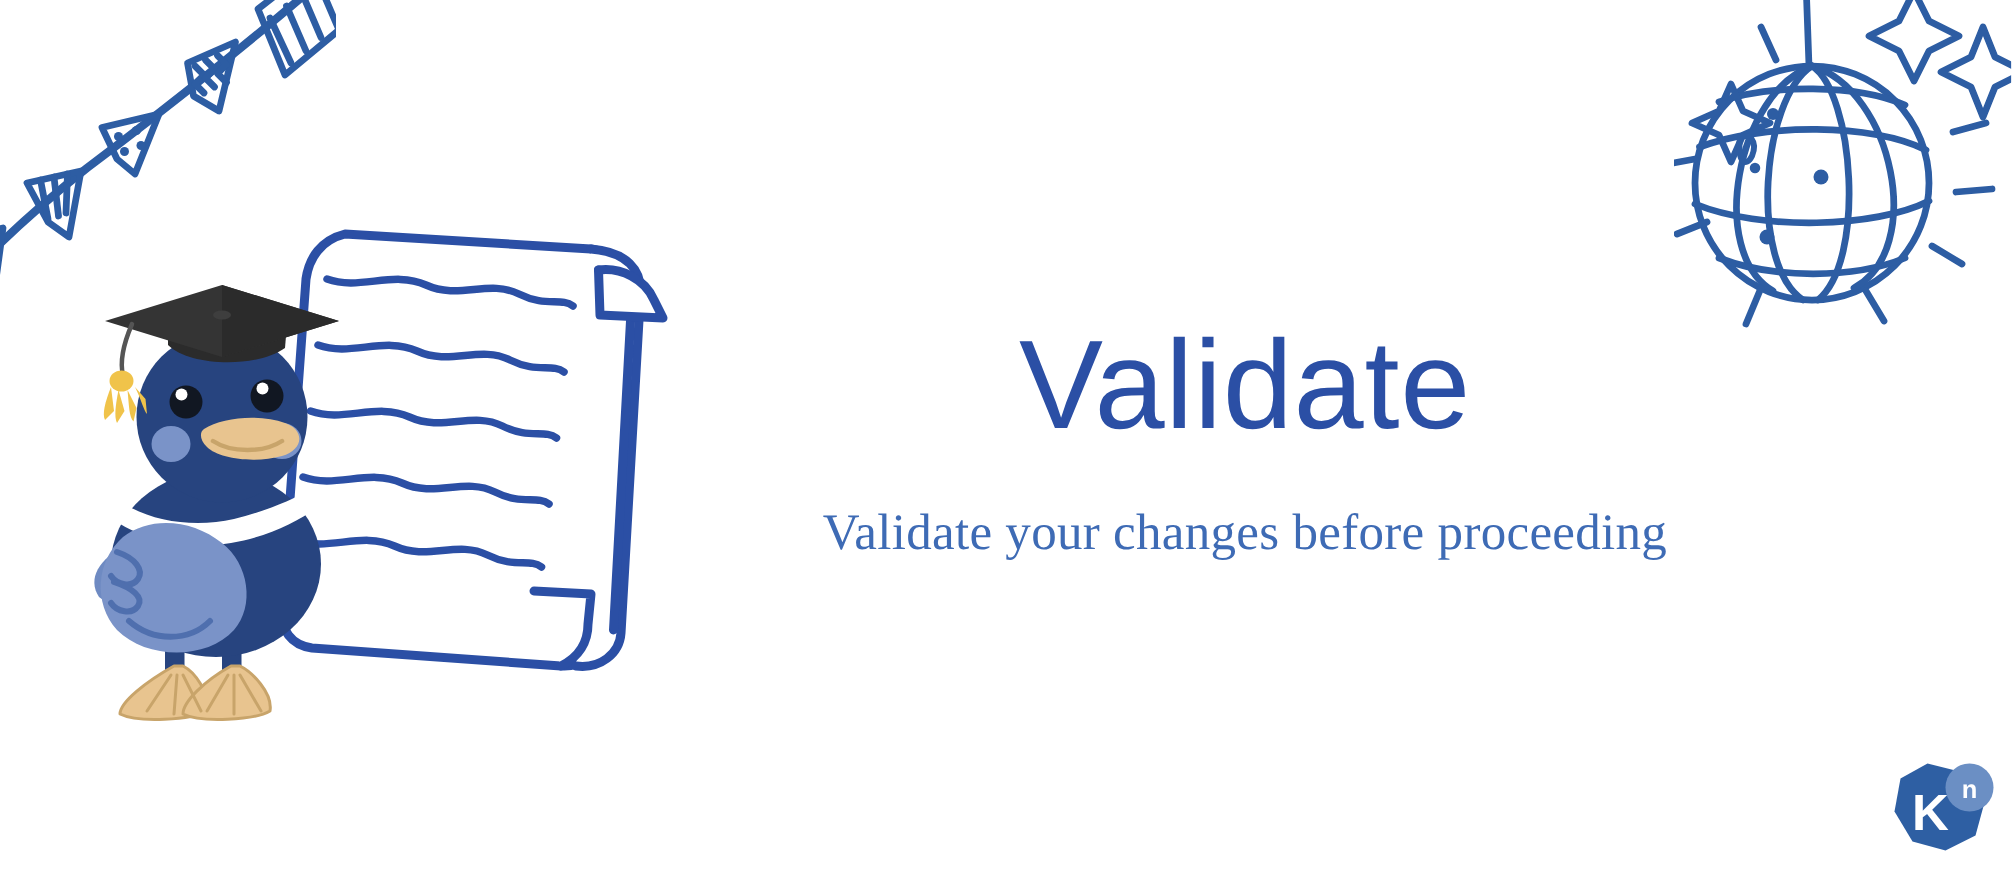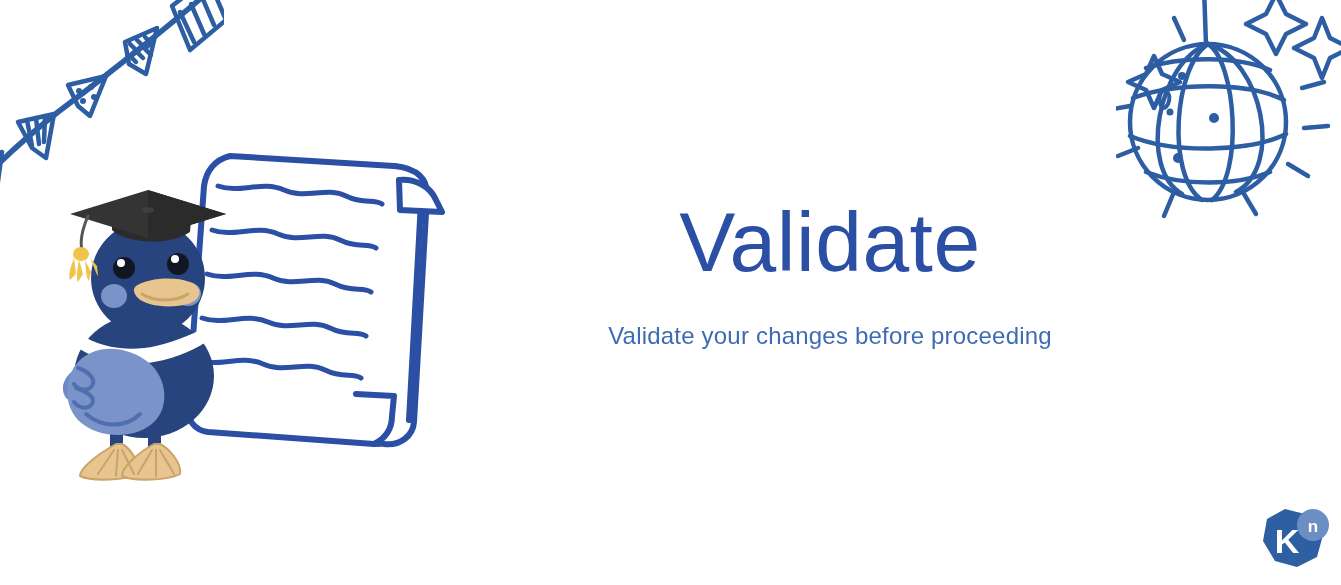--- a/index.html
+++ b/index.html
@@ -56,31 +56,32 @@
     top: 198px;
     width: 700px;
     text-align: center;
   }
   #page-title {
     font-size: 84px;
     line-height: 1;
     font-weight: 400;
     color: #2B4FA5;
     letter-spacing: 0.5px;
-    margin: 2px;
+    margin: 16px;
     white-space: nowrap;
   }
   #page-subtitle {
     margin: 38px 0 0 0;
-    font-size: 24px;
+    font-size: 34px;
     line-height: 1.15;
     font-weight: 400;
     color: #3E6BB5;
     letter-spacing: 0.2px;
     white-space: nowrap;
+    font-family: Liberation Serif, serif;
   }
 
   
   #logo-badge {
     position: absolute;
     right: 10px;
     bottom: 8px;
     width: 76px;
     height: 72px;
   }

